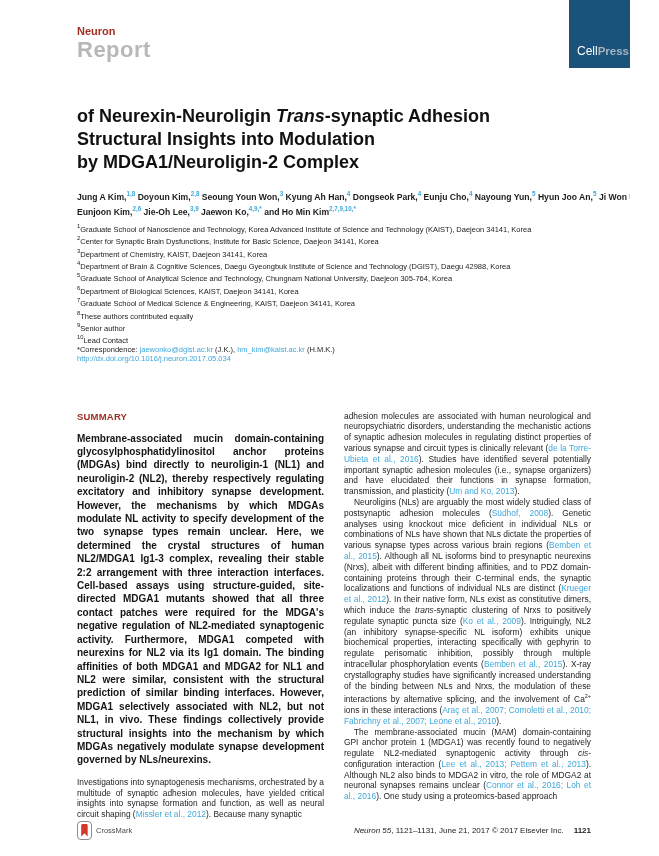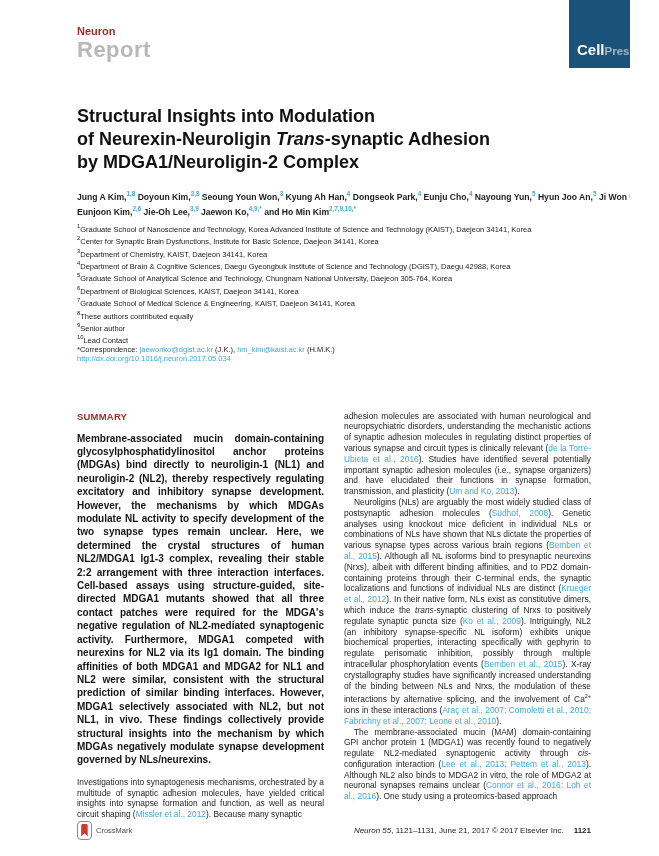--- a/index.html
+++ b/index.html
@@ -25,21 +25,21 @@
     -webkit-hyphens:auto;hyphens:auto;
   }
   .masthead-journal{color:var(--accent-red);font-size:11px;font-weight:bold;line-height:13px;}
   .masthead-type{color:var(--report-gray);font-size:22px;font-weight:bold;line-height:24px;letter-spacing:.5px;}
   .cellpress{
     position:absolute;top:0;right:0;width:61px;height:68px;
     background:var(--cellpress-navy);
     display:flex;align-items:flex-end;
     padding:0 0 9px 8px;
   }
-  .cp-bold{color:#ffffff;font-weight:bold;font-size:15px;line-height:11px;}
+  .cp-bold{color:#ffffff;font-weight:normal;font-size:12px;line-height:11px;}
   .cp-light{color:var(--press-gray);font-weight:bold;font-size:11.5px;line-height:11px;}
   .title{margin-top:43px;font-size:18px;font-weight:bold;line-height:23px;color:#111;}
   .authors{margin-top:14px;width:585px;font-size:8.6px;font-weight:bold;line-height:11px;}
   .author{white-space:normal;}
   .author-sup{color:var(--link-teal);font-size:6.3px;font-weight:bold;}
   .affils{margin-top:4px;font-size:7.5px;line-height:8.9px;color:#222;}
   .affil sup{font-size:5.8px;}
   .corr,.doi-line{font-size:7.5px;line-height:8.9px;color:#222;}
   .doi-link{color:var(--link-teal);text-decoration:none;cursor:pointer;}
   .columns{display:flex;gap:20px;margin-top:47px;}
@@ -76,22 +76,22 @@
   <header class="masthead">
     <div class="masthead-journal">Neuron</div>
     <div class="masthead-type">Report</div>
   </header>
 
   <div class="cellpress">
     <span><span class="cp-bold">Cell</span><span class="cp-light">Press</span></span>
   </div>
 
   <h1 class="title">
+    <div><span>of Neurexin-Neuroligin </span><span class="seg-i">Trans</span><span>-synaptic Adhesion</span></div>
     <div><span>Structural Insights into Modulation</span></div>
-    <div><span>of Neurexin-Neuroligin </span><span class="seg-i">Trans</span><span>-synaptic Adhesion</span></div>
     <div><span>by MDGA1/Neuroligin-2 Complex</span></div>
   </h1>
 
   <div class="authors"><span class="author"><span>Jung A Kim,</span><sup class="author-sup">1,8</sup></span> <span class="author"><span>Doyoun Kim,</span><sup class="author-sup">2,8</sup></span> <span class="author"><span>Seoung Youn Won,</span><sup class="author-sup">3</sup></span> <span class="author"><span>Kyung Ah Han,</span><sup class="author-sup">4</sup></span> <span class="author"><span>Dongseok Park,</span><sup class="author-sup">4</sup></span> <span class="author"><span>Eunju Cho,</span><sup class="author-sup">4</sup></span> <span class="author"><span>Nayoung Yun,</span><sup class="author-sup">5</sup></span> <span class="author"><span>Hyun Joo An,</span><sup class="author-sup">5</sup></span> <span class="author"><span>Ji Won Um,</span><sup class="author-sup">4</sup></span> <span class="author"><span>Eunjoon Kim,</span><sup class="author-sup">2,6</sup></span> <span class="author"><span>Jie-Oh Lee,</span><sup class="author-sup">3,9</sup></span> <span class="author"><span>Jaewon Ko,</span><sup class="author-sup">4,9,*</sup></span> <span class="author"><span>and Ho Min Kim</span><sup class="author-sup">2,7,9,10,*</sup></span> </div>
 
   <div class="affils">
       <div class="affil"><sup>1</sup>Graduate School of Nanoscience and Technology, Korea Advanced Institute of Science and Technology (KAIST), Daejeon 34141, Korea</div>
       <div class="affil"><sup>2</sup>Center for Synaptic Brain Dysfunctions, Institute for Basic Science, Daejeon 34141, Korea</div>
       <div class="affil"><sup>3</sup>Department of Chemistry, KAIST, Daejeon 34141, Korea</div>
       <div class="affil"><sup>4</sup>Department of Brain &amp; Cognitive Sciences, Daegu Gyeongbuk Institute of Science and Technology (DGIST), Daegu 42988, Korea</div>

